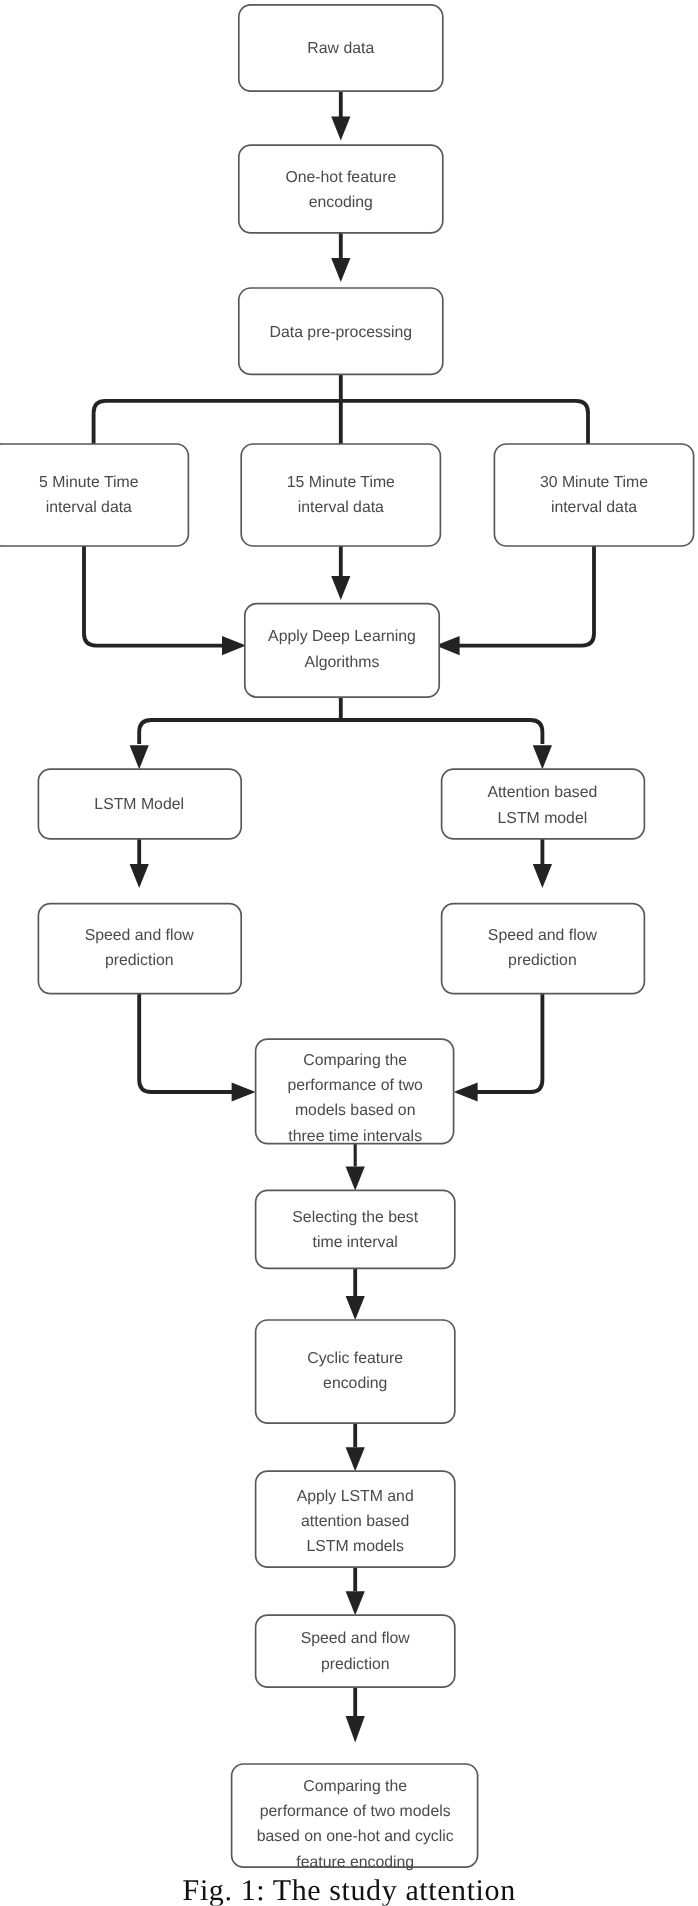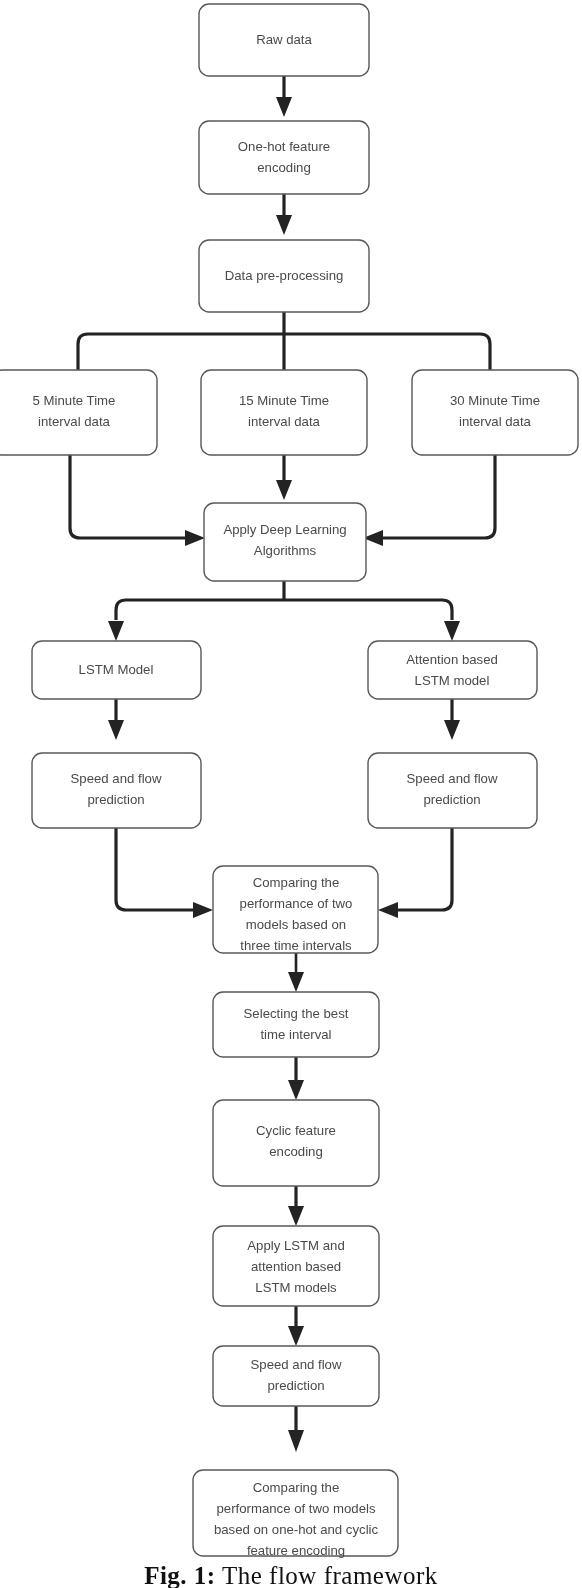--- a/index.html
+++ b/index.html
@@ -58,21 +58,21 @@
     top: 1562px;
     width: 582px;
     text-align: center;
     font-family: "Liberation Serif", serif;
     font-size: 25px;
     color: #111111;
     letter-spacing: 0.5px;
     white-space: nowrap;
   }
   .caption b {
-    font-weight: bold;
+    font-weight: normal;
   }
 </style>
 </head>
 <body>
 
 <svg id="flow-svg" viewBox="0 0 582 1588" xmlns="http://www.w3.org/2000/svg">
 
   <g>
     <path class="conn" d="M284,76 L284,100"></path>
     <polygon class="arrow-head" points="284,117 276,97 292,97"></polygon>
@@ -261,13 +261,13 @@
   <g>
     <rect class="node-box" x="193" y="1470" width="205" height="86" rx="10" ry="10"></rect>
     <text class="node-label" x="296" y="1489">Comparing the</text>
     <text class="node-label" x="296" y="1510">performance of two models</text>
     <text class="node-label" x="296" y="1531">based on one-hot and cyclic</text>
     <text class="node-label" x="296" y="1552">feature encoding</text>
   </g>
 
 </svg>
 
-<div class="caption"><b>Fig. 1:</b> <span>The flow framework</span></div>
+<div class="caption"><b>Fig. 1:</b> <span>The study attention</span></div>
 
 </body></html>

